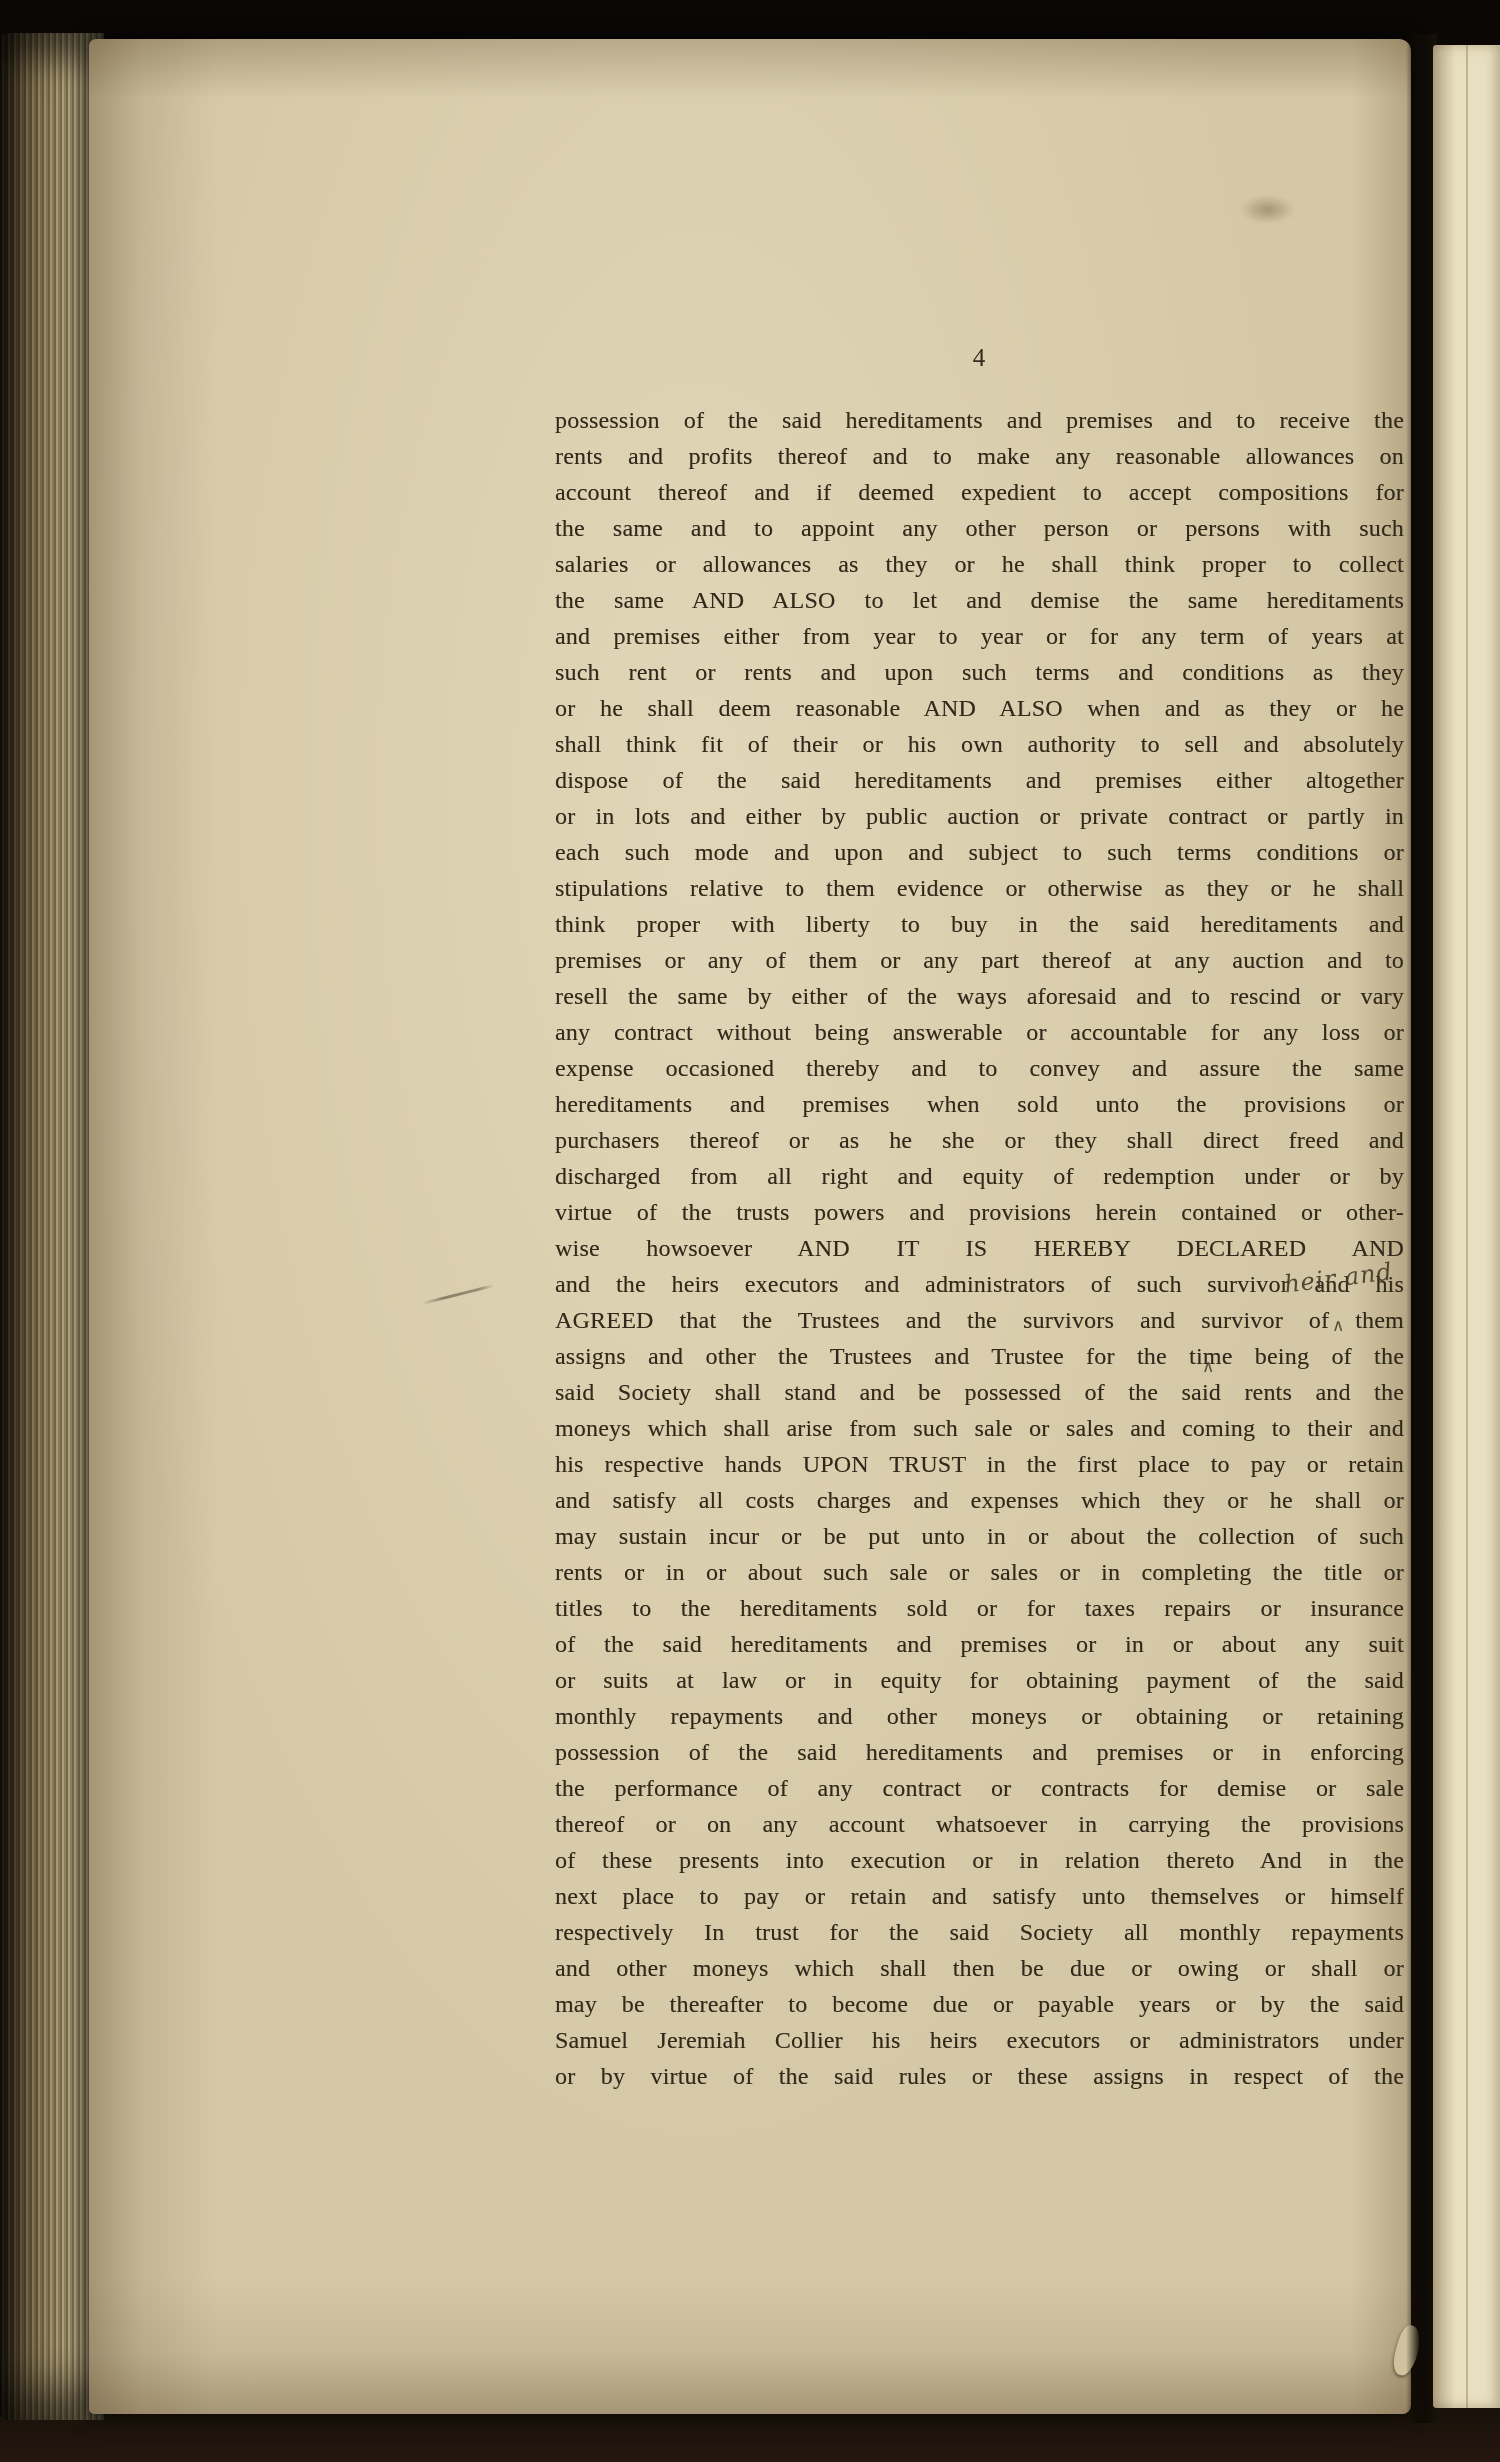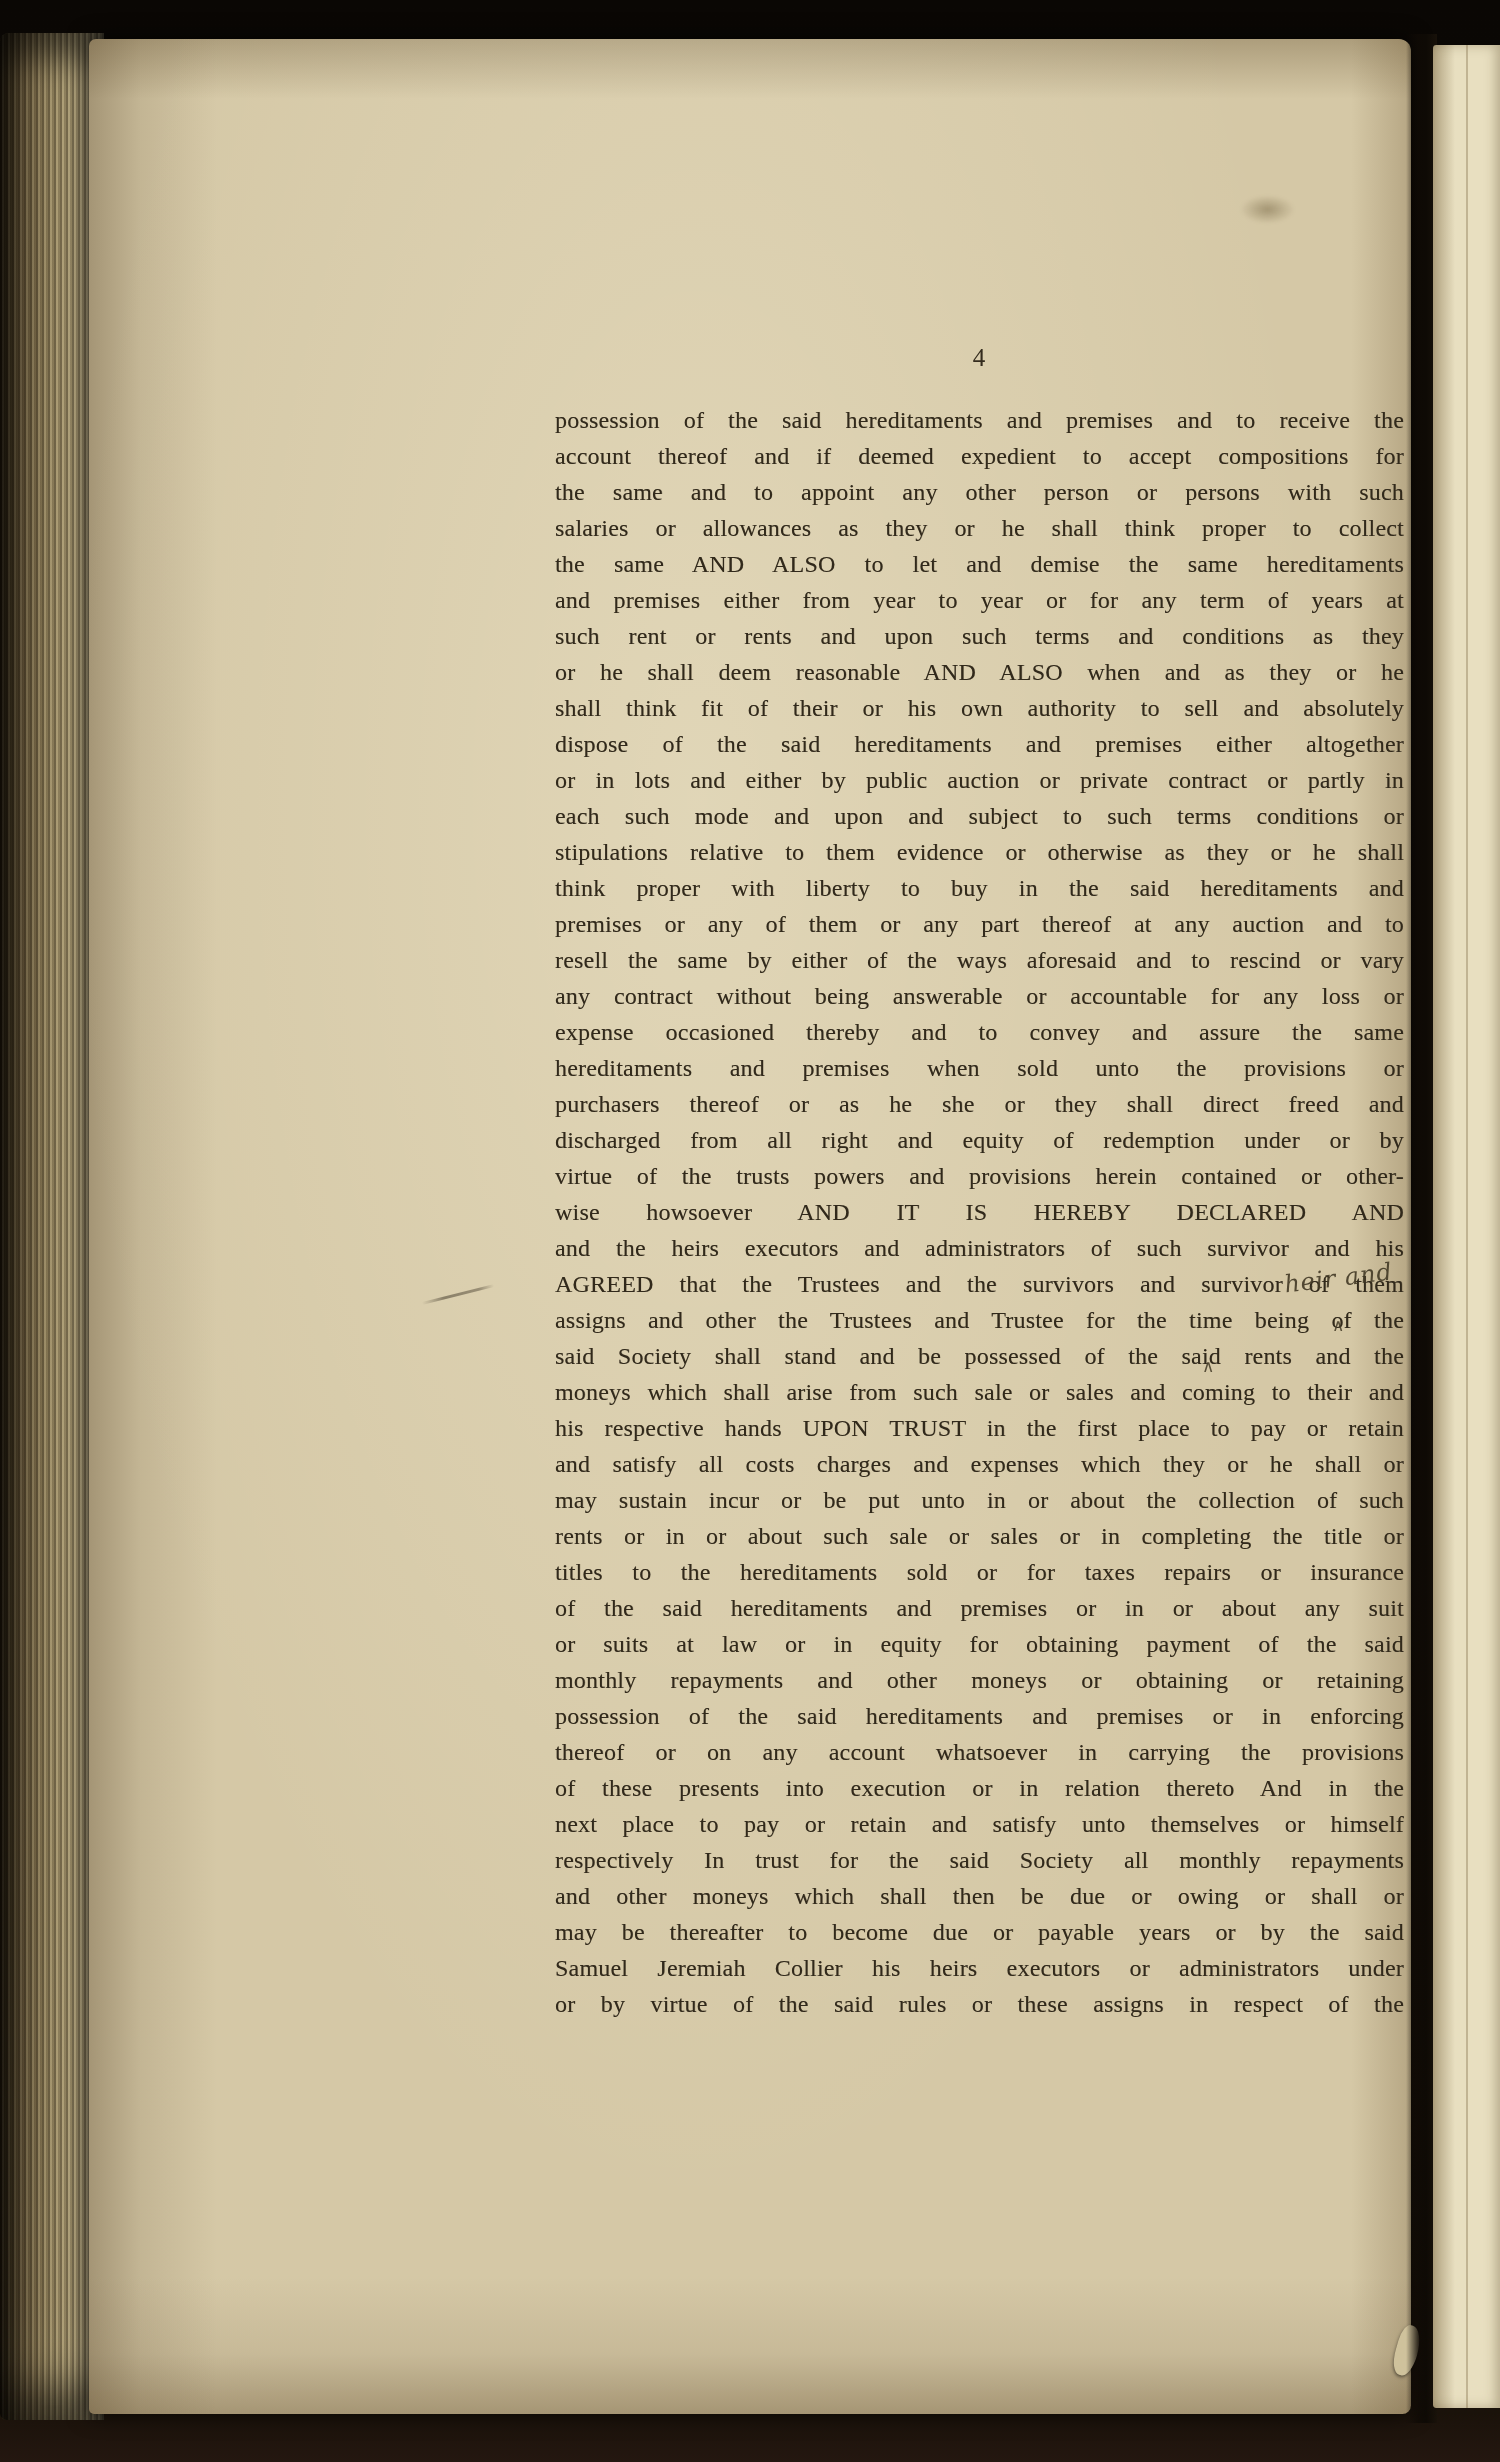--- a/index.html
+++ b/index.html
@@ -161,20 +161,21 @@
 
   <div class="page-main"></div>
 
   <div class="stamp-smudge"></div>
 
   <div class="page-number">4</div>
 
   <div class="text-block">
 
   <div class="text-line">possession of the said hereditaments and premises and to receive the</div>
+      <div class="text-line">rents and profits thereof and to make any reasonable allowances on</div>
       <div class="text-line">account thereof and if deemed expedient to accept compositions for</div>
       <div class="text-line">the same and to appoint any other person or persons with such</div>
       <div class="text-line">salaries or allowances as they or he shall think proper to collect</div>
       <div class="text-line">the same AND ALSO to let and demise the same hereditaments</div>
       <div class="text-line">and premises either from year to year or for any term of years at</div>
       <div class="text-line">such rent or rents and upon such terms and conditions as they</div>
       <div class="text-line">or he shall deem reasonable AND ALSO when and as they or he</div>
       <div class="text-line">shall think fit of their or his own authority to sell and absolutely</div>
       <div class="text-line">dispose of the said hereditaments and premises either altogether</div>
       <div class="text-line">or in lots and either by public auction or private contract or partly in</div>
@@ -197,20 +198,21 @@
       <div class="text-line">moneys which shall arise from such sale or sales and coming to their and</div>
       <div class="text-line">his respective hands UPON TRUST in the first place to pay or retain</div>
       <div class="text-line">and satisfy all costs charges and expenses which they or he shall or</div>
       <div class="text-line">may sustain incur or be put unto in or about the collection of such</div>
       <div class="text-line">rents or in or about such sale or sales or in completing the title or</div>
       <div class="text-line">titles to the hereditaments sold or for taxes repairs or insurance</div>
       <div class="text-line">of the said hereditaments and premises or in or about any suit</div>
       <div class="text-line">or suits at law or in equity for obtaining payment of the said</div>
       <div class="text-line">monthly repayments and other moneys or obtaining or retaining</div>
       <div class="text-line">possession of the said hereditaments and premises or in enforcing</div>
+      <div class="text-line">the performance of any contract or contracts for demise or sale</div>
       <div class="text-line">thereof or on any account whatsoever in carrying the provisions</div>
       <div class="text-line">of these presents into execution or in relation thereto And in the</div>
       <div class="text-line">next place to pay or retain and satisfy unto themselves or himself</div>
       <div class="text-line">respectively In trust for the said Society all monthly repayments</div>
       <div class="text-line">and other moneys which shall then be due or owing or shall or</div>
       <div class="text-line">may be thereafter to become due or payable years or by the said</div>
       <div class="text-line">Samuel Jeremiah Collier his heirs executors or administrators under</div>
       <div class="text-line">or by virtue of the said rules or these assigns in respect of the</div>
     </div>
 

